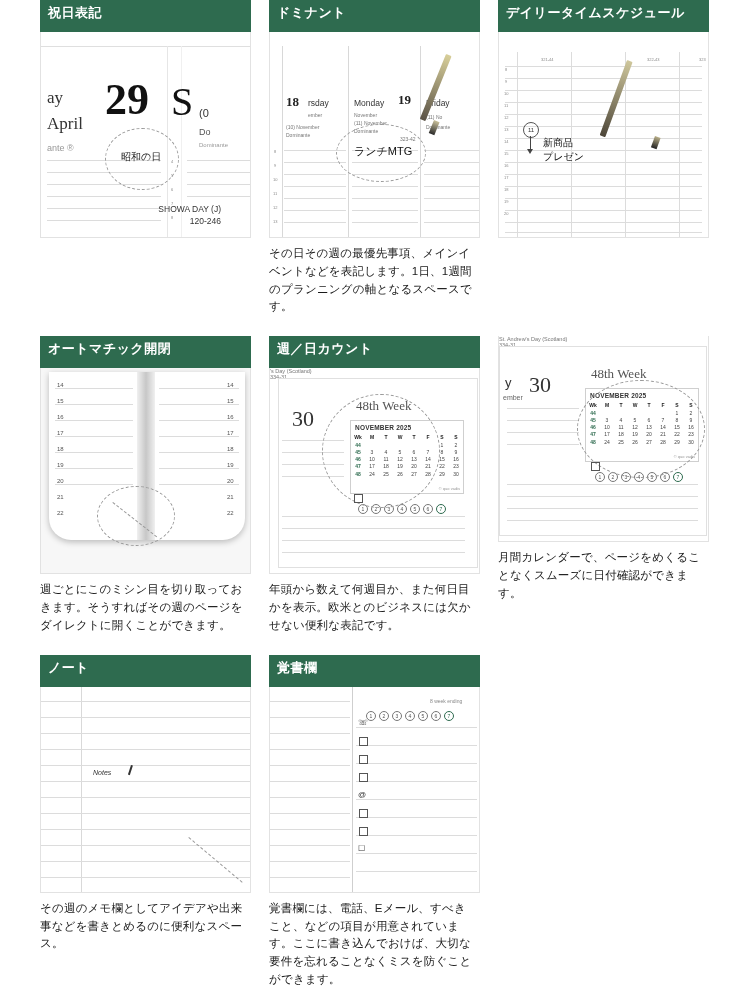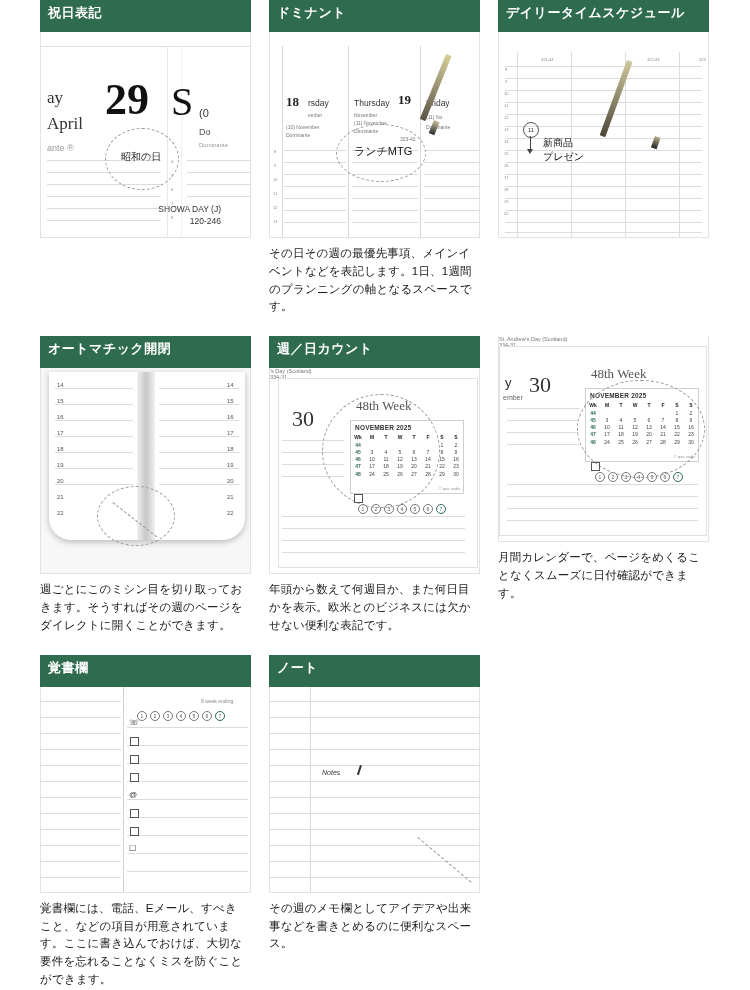--- a/index.html
+++ b/index.html
@@ -346,21 +346,21 @@
         <div class="vline" style="left:12px; top:14px; background:#d8d8d8;"></div>
         <div class="vline" style="left:78px; top:14px; background:#d8d8d8;"></div>
         <div class="vline" style="left:150px; top:14px; background:#d8d8d8;"></div>
 
         <div class="colnum" style="left:16px; top:62px;">18</div>
         <div class="colname" style="left:16px; top:66px; left:20px; margin-left:18px;">rsday</div>
         <div class="colsub" style="left:38px; top:80px;">ember</div>
         <div class="colsub" style="left:16px; top:92px;">(10) November</div>
         <div class="colsub" style="left:16px; top:100px;">Dominante</div>
 
-        <div class="colname" style="left:84px; top:66px;">Thursday</div>
+        <div class="colname" style="left:84px; top:66px;">Monday</div>
         <div class="colnum" style="left:128px; top:60px;">19</div>
         <div class="colsub" style="left:84px; top:80px;">November</div>
         <div class="colsub" style="left:84px; top:88px;">(11) November</div>
         <div class="colsub" style="left:84px; top:96px;">Dominante</div>
         <div class="colsub" style="left:130px; top:104px;">323-42</div>
 
         <div class="colname" style="left:156px; top:66px;">Friday</div>
         <div class="colsub" style="left:156px; top:82px;">(11) No</div>
         <div class="colsub" style="left:156px; top:92px;">Dominante</div>
 
@@ -705,20 +705,46 @@
         <div class="circle-dash" style="left:78px; top:44px; width:126px; height:96px;"></div>
         <div class="check-sq" style="left:92px; top:126px;"></div>
       </div>
       <div class="cell-caption">月間カレンダーで、ページをめくることなくスムーズに日付確認ができます。</div>
     </div>
   </div>
 
   <div class="row" style="margin-top:20px;">
 
     <div class="cell">
+      <div class="cell-title">ノート</div>
+      <div class="cell-img" id="art7">
+        <div class="page" style="left:0; top:0; width:211px; height:206px;"></div>
+        <div class="vline" style="left:40px; top:0; background:#d9d9d9;"></div>
+        <div class="rules">
+          <div class="rule" style="left:0; right:0; top:14px;"></div>
+          <div class="rule" style="left:0; right:0; top:30px;"></div>
+          <div class="rule" style="left:0; right:0; top:46px;"></div>
+          <div class="rule" style="left:0; right:0; top:62px;"></div>
+          <div class="rule" style="left:0; right:0; top:78px;"></div>
+          <div class="rule" style="left:0; right:0; top:94px;"></div>
+          <div class="rule" style="left:0; right:0; top:110px;"></div>
+          <div class="rule" style="left:0; right:0; top:126px;"></div>
+          <div class="rule" style="left:0; right:0; top:142px;"></div>
+          <div class="rule" style="left:0; right:0; top:158px;"></div>
+          <div class="rule" style="left:0; right:0; top:174px;"></div>
+          <div class="rule" style="left:0; right:0; top:190px;"></div>
+        </div>
+        <div class="notes-label" style="left:52px; top:82px;">Notes</div>
+        <div class="pencil" style="left:90px; top:78px; width:2px; height:10px; transform: rotate(18deg); background:#333;"></div>
+        <div class="dotline" style="left:148px; top:150px; width:70px; transform: rotate(40deg);"></div>
+      </div>
+      <div class="cell-caption">その週のメモ欄としてアイデアや出来事などを書きとめるのに便利なスペース。</div>
+    </div>
+
+    <div class="cell">
       <div class="cell-title">覚書欄</div>
       <div class="cell-img" id="art8">
         <div class="page" style="left:0; top:0; width:211px; height:206px;"></div>
         <div class="vline" style="left:82px; top:0; background:#cfcfcf;"></div>
 
         <div class="rules">
           <div class="rule" style="left:0; width:80px; top:14px;"></div>
           <div class="rule" style="left:0; width:80px; top:30px;"></div>
           <div class="rule" style="left:0; width:80px; top:46px;"></div>
           <div class="rule" style="left:0; width:80px; top:62px;"></div>
@@ -759,41 +785,15 @@
         <div class="check-sq" style="left:89px; top:50px;"></div>
         <div class="check-sq" style="left:89px; top:68px;"></div>
         <div class="check-sq" style="left:89px; top:86px;"></div>
         <div class="ic-glyph" style="left:88px; top:104px;">@</div>
         <div class="check-sq" style="left:89px; top:122px;"></div>
         <div class="check-sq" style="left:89px; top:140px;"></div>
         <div class="ic-glyph" style="left:88px; top:158px;">☐</div>
       </div>
       <div class="cell-caption">覚書欄には、電話、Eメール、すべきこと、などの項目が用意されています。ここに書き込んでおけば、大切な要件を忘れることなくミスを防ぐことができます。</div>
     </div>
-
-    <div class="cell">
-      <div class="cell-title">ノート</div>
-      <div class="cell-img" id="art7">
-        <div class="page" style="left:0; top:0; width:211px; height:206px;"></div>
-        <div class="vline" style="left:40px; top:0; background:#d9d9d9;"></div>
-        <div class="rules">
-          <div class="rule" style="left:0; right:0; top:14px;"></div>
-          <div class="rule" style="left:0; right:0; top:30px;"></div>
-          <div class="rule" style="left:0; right:0; top:46px;"></div>
-          <div class="rule" style="left:0; right:0; top:62px;"></div>
-          <div class="rule" style="left:0; right:0; top:78px;"></div>
-          <div class="rule" style="left:0; right:0; top:94px;"></div>
-          <div class="rule" style="left:0; right:0; top:110px;"></div>
-          <div class="rule" style="left:0; right:0; top:126px;"></div>
-          <div class="rule" style="left:0; right:0; top:142px;"></div>
-          <div class="rule" style="left:0; right:0; top:158px;"></div>
-          <div class="rule" style="left:0; right:0; top:174px;"></div>
-          <div class="rule" style="left:0; right:0; top:190px;"></div>
-        </div>
-        <div class="notes-label" style="left:52px; top:82px;">Notes</div>
-        <div class="pencil" style="left:90px; top:78px; width:2px; height:10px; transform: rotate(18deg); background:#333;"></div>
-        <div class="dotline" style="left:148px; top:150px; width:70px; transform: rotate(40deg);"></div>
-      </div>
-      <div class="cell-caption">その週のメモ欄としてアイデアや出来事などを書きとめるのに便利なスペース。</div>
-    </div>
   </div>
 
 </div>
 
 </body></html>

